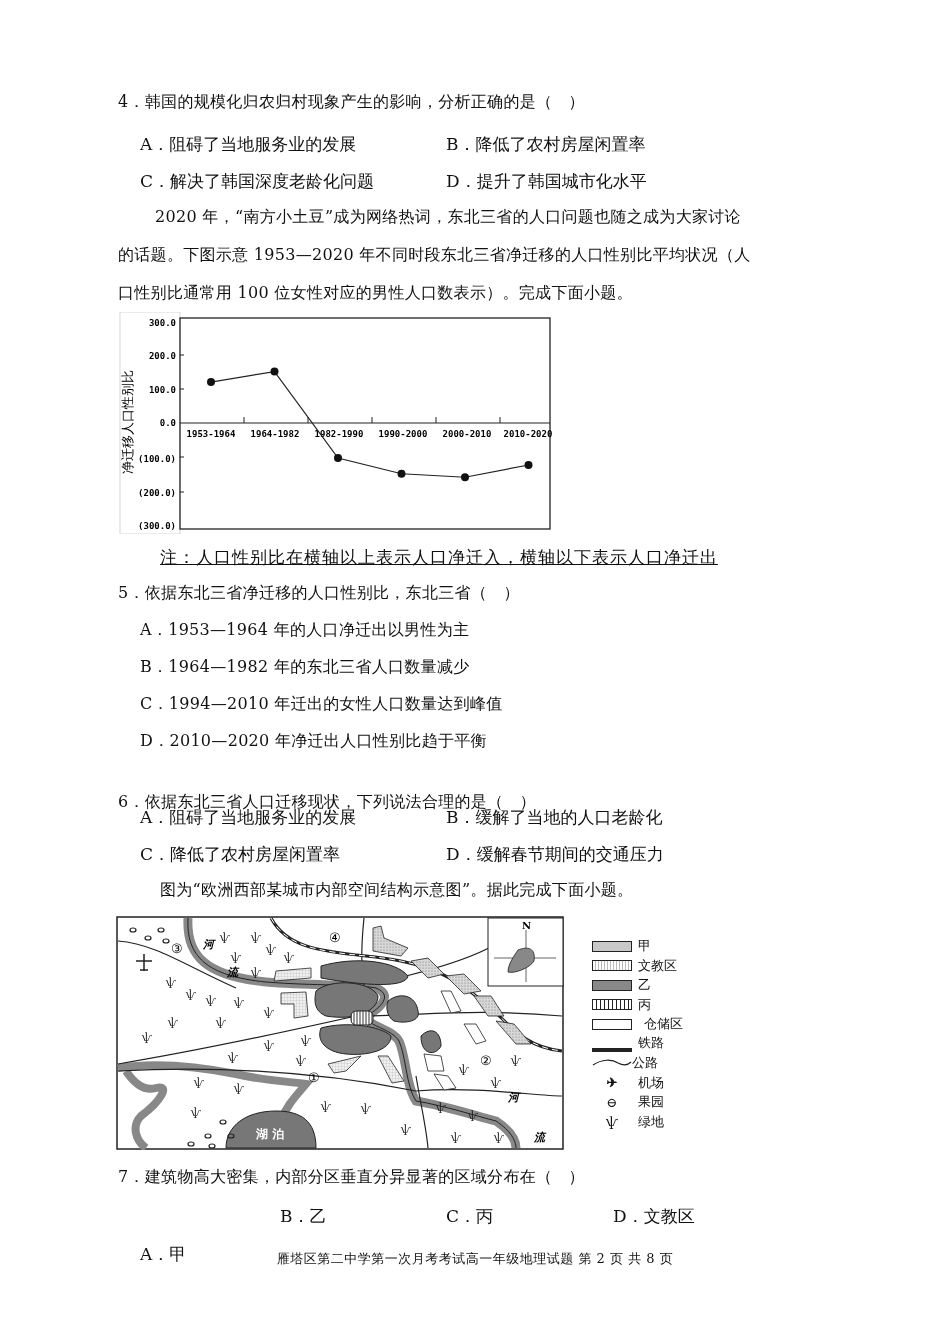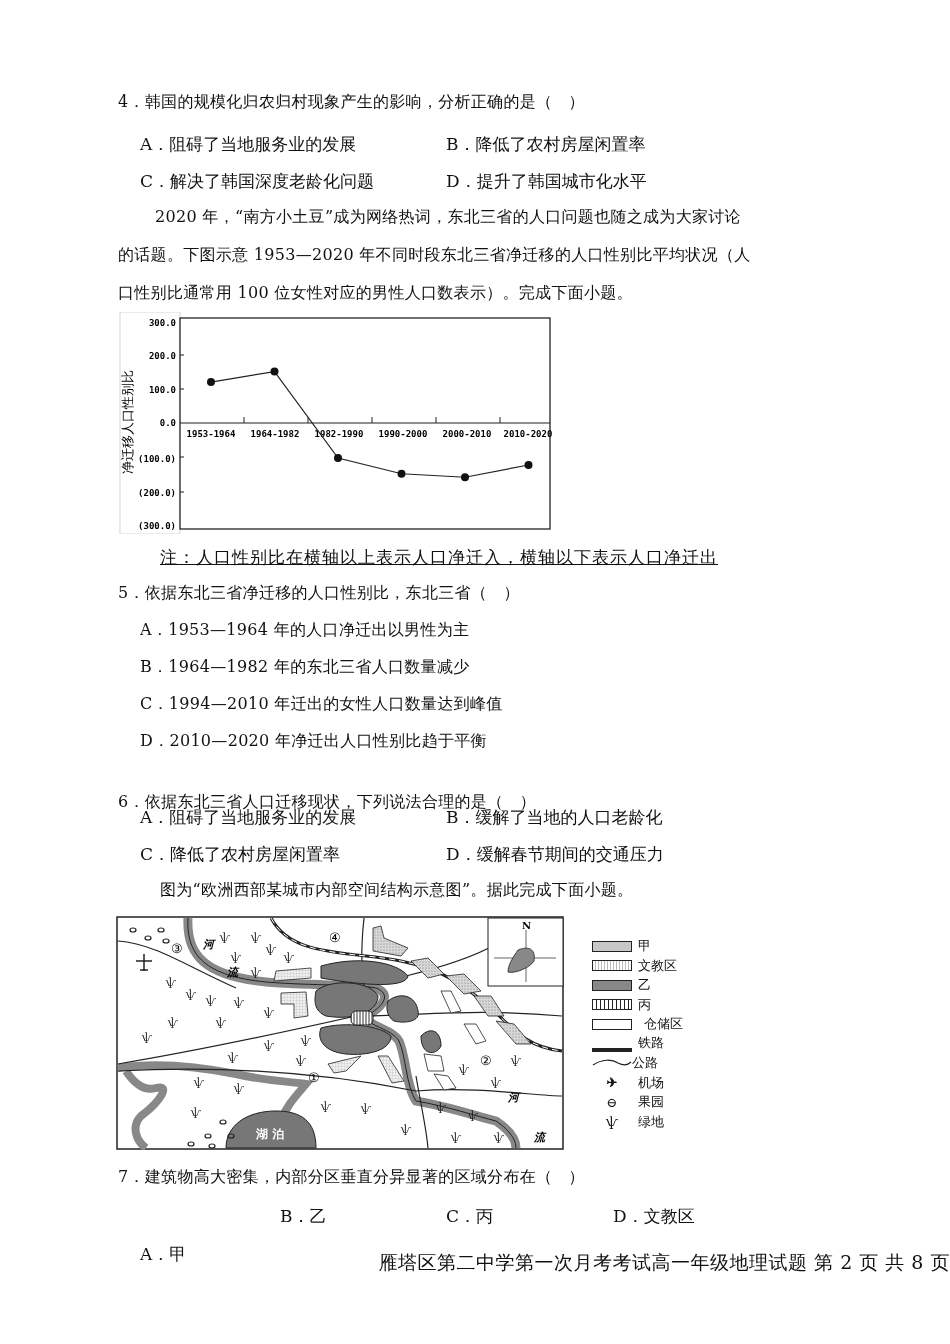--- a/index.html
+++ b/index.html
@@ -3,21 +3,21 @@
 <meta charset="utf-8">
 <style>
   html,body{margin:0;padding:0;background:#fff;}
   body{width:950px;height:1344px;position:relative;overflow:hidden;font-family:"DejaVu Serif","Liberation Serif",serif;color:#111;}
   .line{position:absolute;left:0;font-size:16px;white-space:nowrap;letter-spacing:0.3px;}
   .q{left:118px;}
   .opt{left:140px;}
   .para{left:118px;}
   .opt2{position:absolute;font-size:17px;white-space:nowrap;}
   .note{position:absolute;left:160px;font-size:17px;white-space:nowrap;letter-spacing:1px;text-decoration:underline;}
-  .footer{position:absolute;left:0;width:950px;text-align:right;font-size:19px;top:1250px;letter-spacing:0.5px;}
+  .footer{position:absolute;left:0;width:950px;text-align:center;font-size:13px;top:1250px;letter-spacing:0.5px;}
   #chart{position:absolute;left:118px;top:312px;}
   #map{position:absolute;left:116px;top:916px;}
   #legend{position:absolute;left:592px;top:938px;}
 </style>
 </head>
 <body>
 
 <div class="line q" style="top:92px">4．韩国的规模化归农归村现象产生的影响，分析正确的是（　）</div>
 <div class="opt2" style="left:140px;top:133px">A．阻碍了当地服务业的发展</div>
 <div class="opt2" style="left:446px;top:133px">B．降低了农村房屋闲置率</div>

